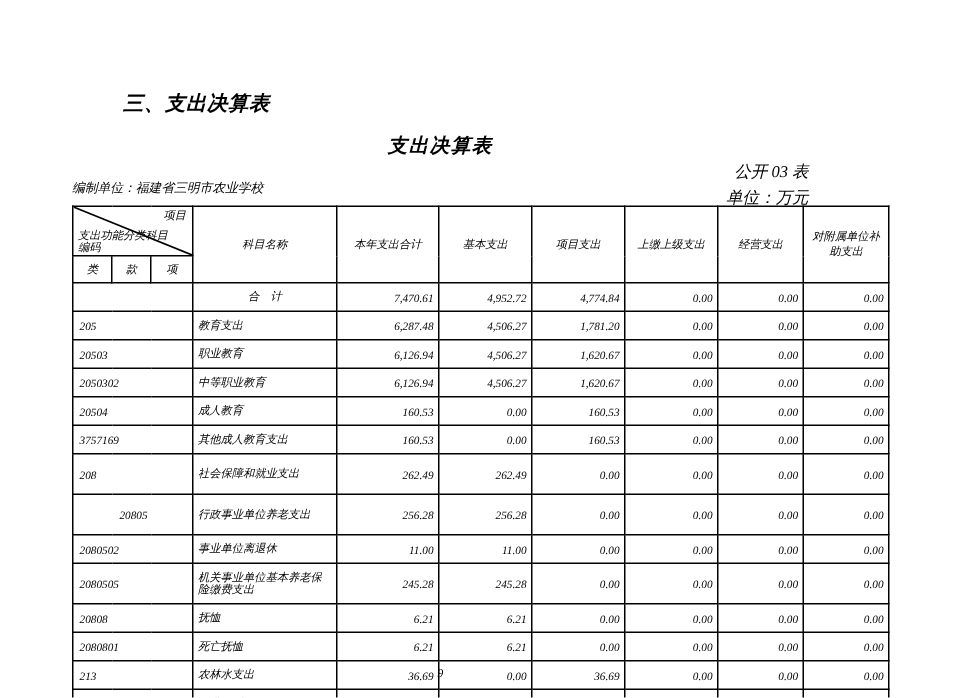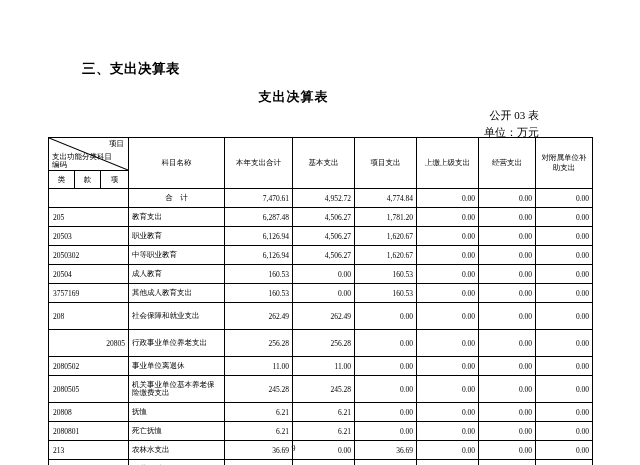--- a/index.html
+++ b/index.html
@@ -14,20 +14,21 @@
     color: #000000;
     position: relative;
     overflow: hidden;
   }
   .page {
     position: relative;
     width: 587px;
     height: 465px;
     padding: 16px;
     box-sizing: border-box;
+    font-style: italic;
   }
   .section-heading {
     position: absolute;
     left: 82px;
     top: 60px;
     font-size: 13.5px;
     font-weight: bold;
     letter-spacing: 0.5px;
   }
   .doc-title {
@@ -140,20 +141,21 @@
 
   <div class="section-heading">三、支出决算表</div>
 
   <div class="doc-title">支出决算表</div>
 
   <div class="meta-right">
     <div>公开 03 表</div>
     <div>单位：万元</div>
   </div>
 
+  <div class="meta-left">编制单位：福建省三明市农业学校</div>
 
   <table class="fin">
     <colgroup>
       <col style="width:26px">
       <col style="width:26px">
       <col style="width:28px">
       <col style="width:96px">
       <col style="width:68px">
       <col style="width:62px">
       <col style="width:62px">
@@ -249,21 +251,21 @@
           <td colspan="3" class="code" style="text-align: left; padding-left: 4px;">208</td>
           <td class="name">社会保障和就业支出</td>
           <td class="num">262.49</td>
           <td class="num">262.49</td>
           <td class="num">0.00</td>
           <td class="num">0.00</td>
           <td class="num">0.00</td>
           <td class="num">0.00</td>
         </tr>
         <tr class="row-tall">
-          <td colspan="3" class="code" style="text-align: right; padding-left: 4px;">20805</td>
+          <td colspan="3" class="code" style="text-align: center; padding-left: 4px;">20805</td>
           <td class="name">行政事业单位养老支出</td>
           <td class="num">256.28</td>
           <td class="num">256.28</td>
           <td class="num">0.00</td>
           <td class="num">0.00</td>
           <td class="num">0.00</td>
           <td class="num">0.00</td>
         </tr>
         <tr class="row-norm">
           <td colspan="3" class="code" style="text-align: left; padding-left: 4px;">2080502</td>

